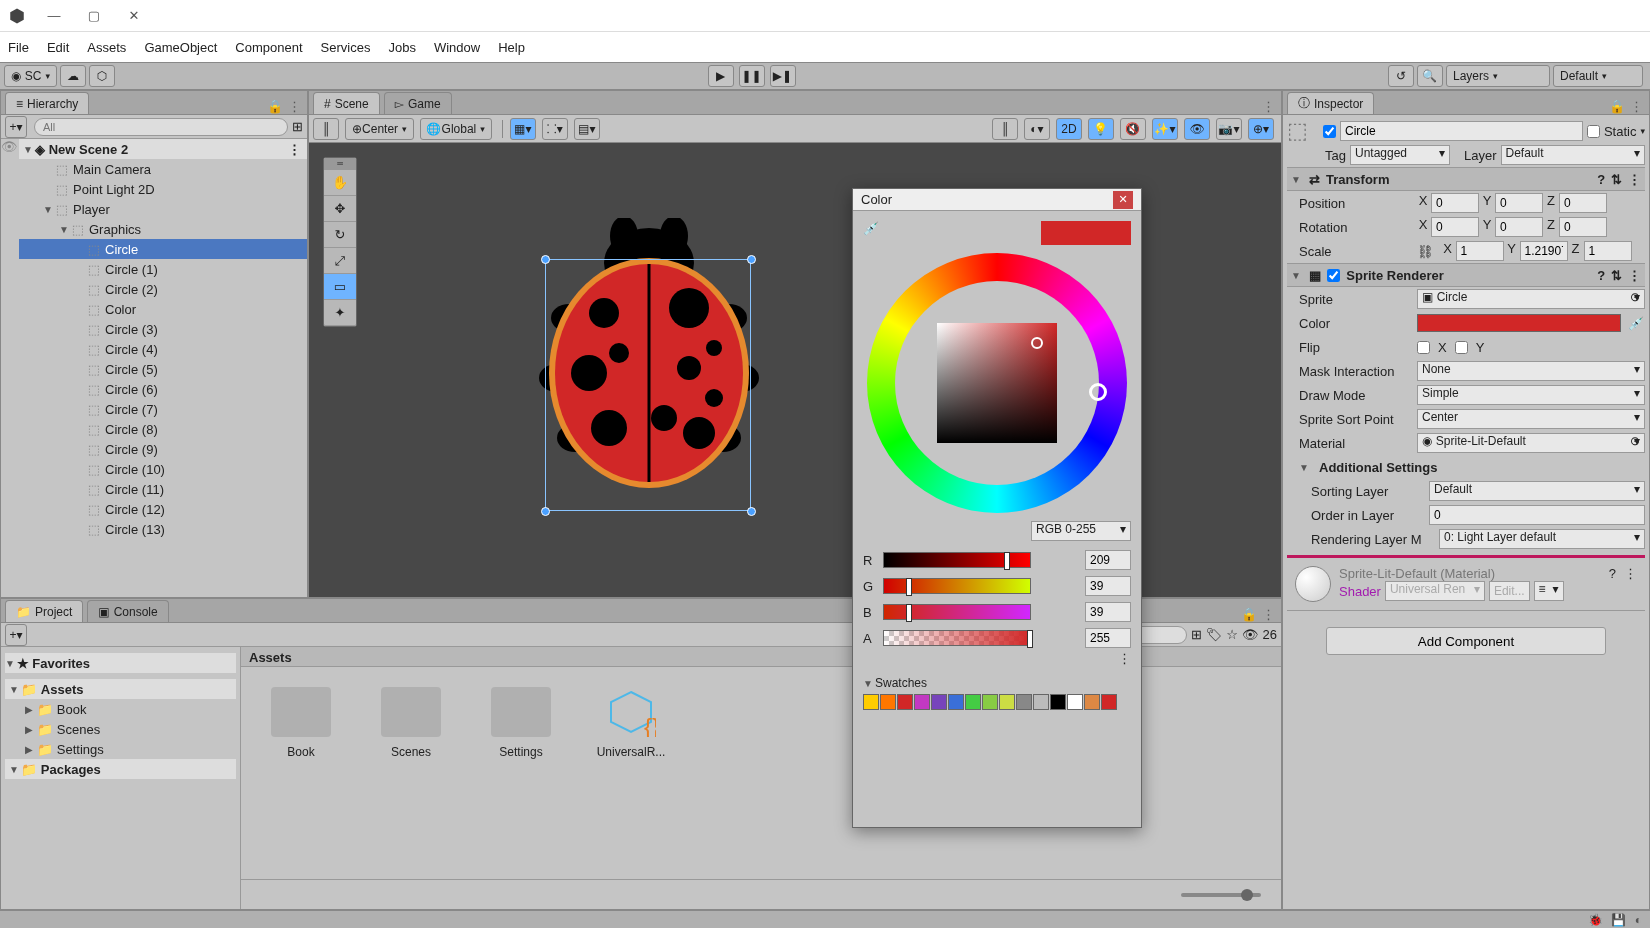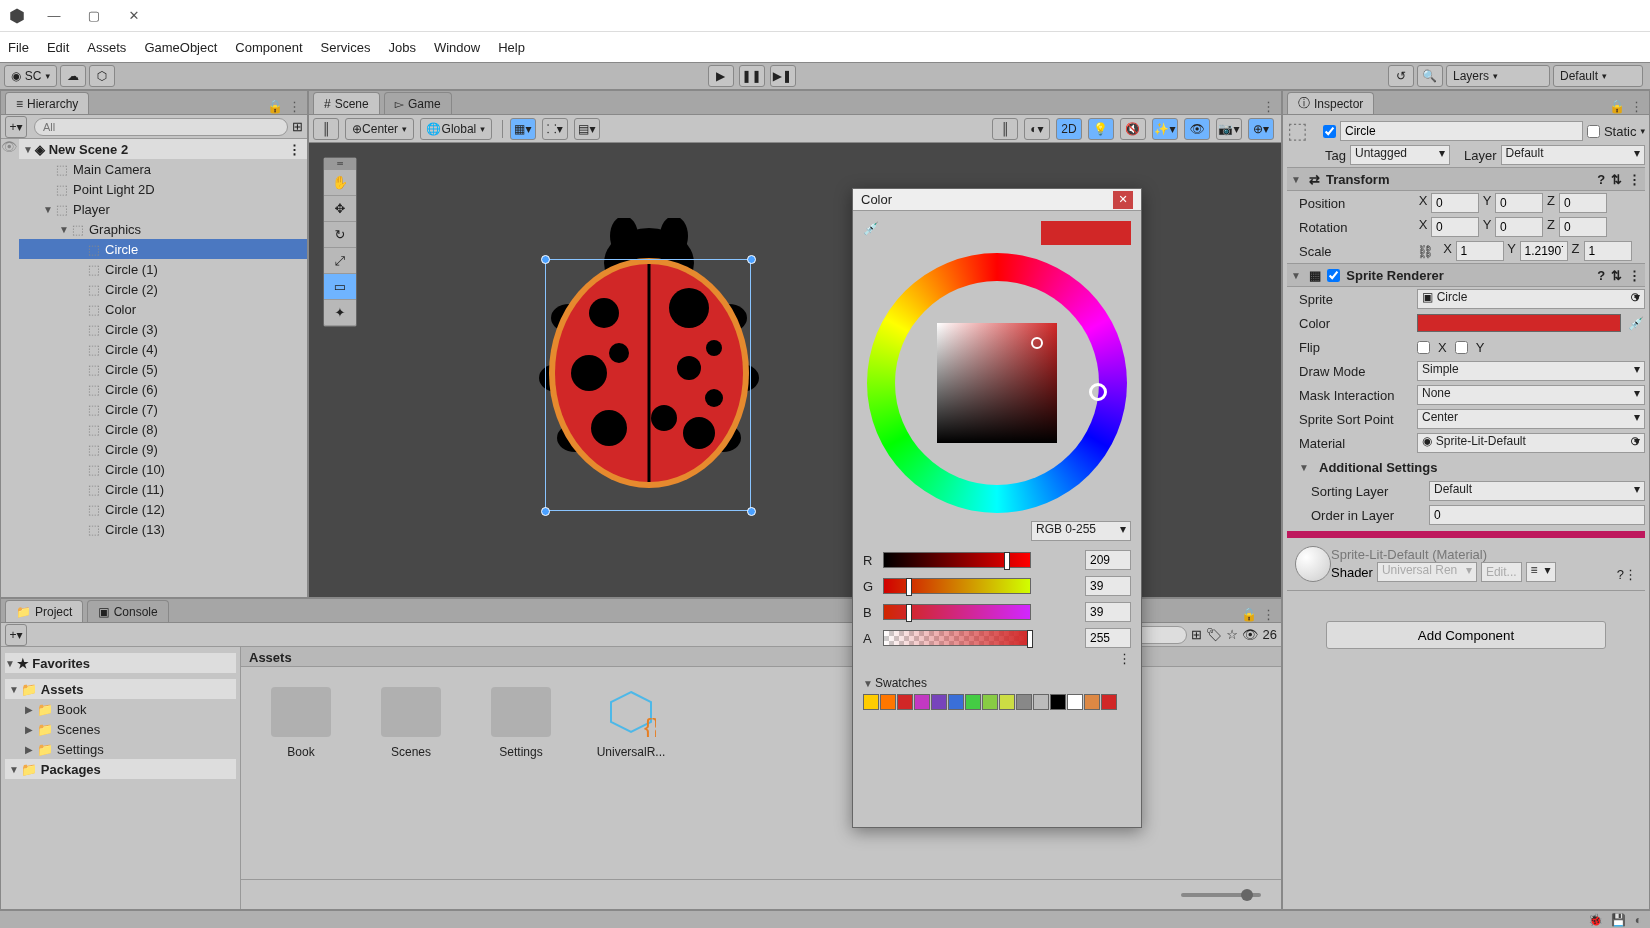--- a/index.html
+++ b/index.html
@@ -65,21 +65,21 @@
 .insp-input { background: #e8e8e8; border: 1px solid #999; height: 20px; padding: 0 4px; font-size: 12px; }
 .insp-select { background: #e8e8e8; border: 1px solid #999; height: 20px; font-size: 12px; padding: 0 4px; position: relative; }
 .insp-select::after { content: "▾"; position: absolute; right: 4px; }
 .comp-header { height: 24px; background: #b8b8b8; display: flex; align-items: center; padding: 0 4px; font-weight: bold; gap: 6px; border-top: 1px solid #999; border-bottom: 1px solid #999; }
 .prop-row { display: flex; align-items: center; height: 24px; padding-left: 12px; gap: 8px; }
 .prop-label { width: 110px; }
 .xyz { display: flex; gap: 2px; flex: 1; }
 .xyz span { width: 12px; text-align: center; }
 .xyz input { width: 48px; }
 .color-swatch { flex: 1; height: 18px; background: #d12727; border: 1px solid #666; }
-.add-comp { margin: 30px auto; display: block; width: 280px; height: 28px; background: #ddd; border: 1px solid #999; border-radius: 3px; }
+.add-comp { margin: 16px auto; display: block; width: 280px; height: 28px; background: #ddd; border: 1px solid #999; border-radius: 3px; }
 
 .statusbar { height: 18px; background: #b0b0b0; border-top: 1px solid #888; display: flex; justify-content: flex-end; align-items: center; padding: 0 8px; gap: 8px; color: #555; font-size: 12px; }
 
 .color-picker { position: absolute; left: 852px; top: 188px; width: 290px; height: 640px; background: #c5c5c5; border: 1px solid #666; box-shadow: 0 4px 16px rgba(0,0,0,0.4); z-index: 100; }
 .cp-title { height: 22px; background: #eee; display: flex; align-items: center; padding: 0 8px; border-bottom: 1px solid #999; }
 .cp-close { margin-left: auto; width: 20px; height: 18px; background: #c94444; color: #fff; display: flex; align-items: center; justify-content: center; font-size: 11px; }
 .cp-body { padding: 10px; }
 .cp-preview { height: 24px; background: #d12727; width: 90px; float: right; margin-bottom: 8px; }
 .cp-eyedrop { float: left; color: #555; }
 .cp-wheel-wrap { clear: both; width: 260px; height: 260px; position: relative; margin: 8px auto; }
@@ -527,26 +527,26 @@
         <span>💉</span>
       </div>
       <div class="prop-row">
           <span class="prop-label">Flip</span>
         <input type="checkbox" style="">
           <span>X</span>
         <input type="checkbox" style="">
           <span>Y</span>
       </div>
       <div class="prop-row">
+          <span class="prop-label">Mask Interaction</span>
+        <div class="insp-select" style="flex:1"><span>None</span></div>
+      </div>
+      <div class="prop-row">
           <span class="prop-label">Draw Mode</span>
         <div class="insp-select" style="flex:1"><span>Simple</span></div>
-      </div>
-      <div class="prop-row">
-          <span class="prop-label">Mask Interaction</span>
-        <div class="insp-select" style="flex:1"><span>None</span></div>
       </div>
       <div class="prop-row">
           <span class="prop-label">Sprite Sort Point</span>
         <div class="insp-select" style="flex:1"><span>Center</span></div>
       </div>
       <div class="prop-row">
           <span class="prop-label">Material</span>
         <div class="insp-select" style="flex:1">◉ <span>Sprite-Lit-Default</span><span style="position:absolute;right:4px">⊙</span></div>
       </div>
       <div class="prop-row" style="font-weight:bold">
@@ -554,27 +554,31 @@
           <span>Additional Settings</span>
         </div>
       <div class="prop-row" style="padding-left:24px">
           <span class="prop-label">Sorting Layer</span>
         <div class="insp-select" style="flex:1"><span>Default</span></div>
       </div>
       <div class="prop-row" style="padding-left:24px">
           <span class="prop-label">Order in Layer</span>
         <input class="insp-input" style="flex: 1 1 0%;" value="0">
       </div>
-
-      <div style="display:flex;align-items:flex-end;padding:8px;border-top:7px solid #be185d;margin-top:4px">
+      <div class="prop-row" style="padding-left:24px">
+          <span class="prop-label" style="width:120px">Rendering Layer M</span>
+        <div class="insp-select" style="flex:1"><span>0: Light Layer default</span></div>
+      </div>
+
+      <div style="display:flex;align-items:flex-start;padding:8px;gap:8px;border-top:3px solid #be185d;margin-top:4px">
         <div style="width:36px;height:36px;border-radius:50%;background:radial-gradient(circle at 30% 30%, #fff, #ccc);border:1px solid #888"></div>
         <div style="flex:1">
           <div style="color:#777">Sprite-Lit-Default (Material)</div>
           <div style="display:flex;gap:4px;align-items:center">
-            <span style="color:#000000">Shader</span>
+            <span style="color:#a21caf">Shader</span>
             <div class="insp-select" style="width:100px;color:#aaa"><span>Universal Ren</span></div>
             <button class="insp-input" style="color:#aaa">Edit...</button>
             <div class="insp-select" style="width:30px">≡</div>
           </div>
         </div>
         <span>?</span>
           <span>⋮</span>
       </div>
       <div style="height:1px;background:#999"></div>
 

